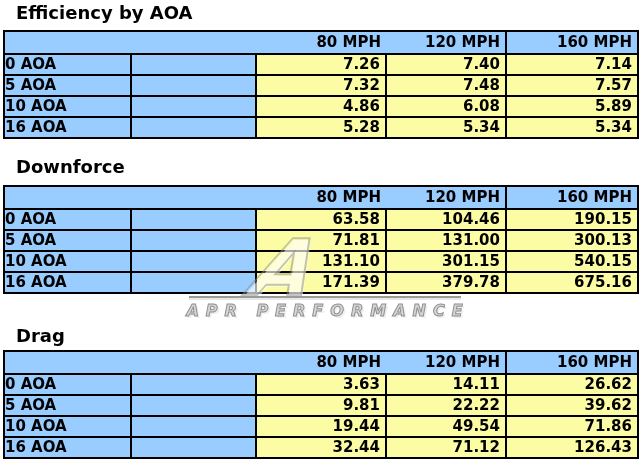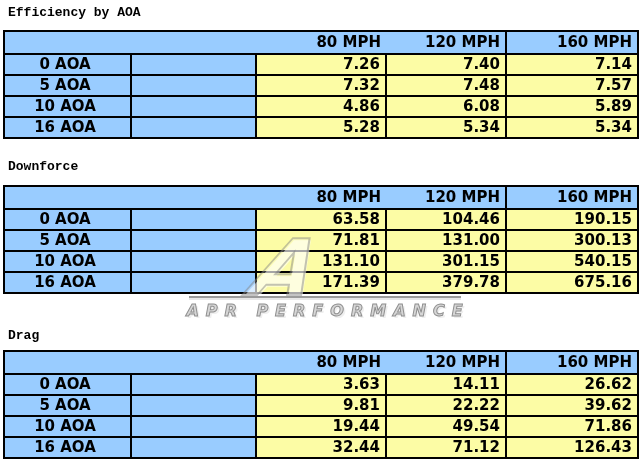--- a/index.html
+++ b/index.html
@@ -2,37 +2,37 @@
 <html><head>
 <meta charset="utf-8">
 <style>
   html,body{margin:0;padding:0;background:#fff;}
   body{
     width:640px;height:465px;position:relative;overflow:hidden;
     font-family:"DejaVu Sans","Liberation Sans",sans-serif;color:#000;
   }
   .abs{position:absolute;}
   .sec-title{
-    left:8px;font-size:13px;font-weight:bold;line-height:22px;
-    letter-spacing:0;white-space:nowrap;font-family:Liberation Mono, monospace;
+    left:16px;font-size:18px;font-weight:bold;line-height:22px;
+    letter-spacing:0;white-space:nowrap;
   }
   table.grid{
     position:absolute;left:3px;border-collapse:collapse;table-layout:fixed;
     width:634px;
     padding-left:8px;
   }
   table.grid td{
     border:2px solid #000;height:19px;line-height:19px;font-size:15px;
     padding:0 5px 0 0;overflow:hidden;white-space:nowrap;
   }
   tr.hrow td{height:21px;line-height:21px;font-weight:bold;background:var(--blue);text-align:right;}
   td.hspacer{border-right:none !important;}
   td.hcol{border-left:none !important;border-right:none !important;}
   td.hcol-last{border-left:2px solid #000 !important;}
-  td.rlabel{background:var(--blue);font-weight:bold;text-align:center;}
+  td.rlabel{background:var(--blue);font-weight:bold;text-align:left;}
   td.rspacer{background:var(--blue);}
   td.val{background:var(--yellow);text-align:right;font-weight:bold;}
   
   .wm-rule{
     left:189px;top:296px;width:272px;height:2px;background:#9b9b9b;
     border-bottom:2px solid #e8e8e8;z-index:5;
   }
   .wm-text{
     left:176px;top:301px;width:304px;text-align:center;z-index:5;
     font-size:16px;font-weight:bold;font-style:italic;letter-spacing:7px;

